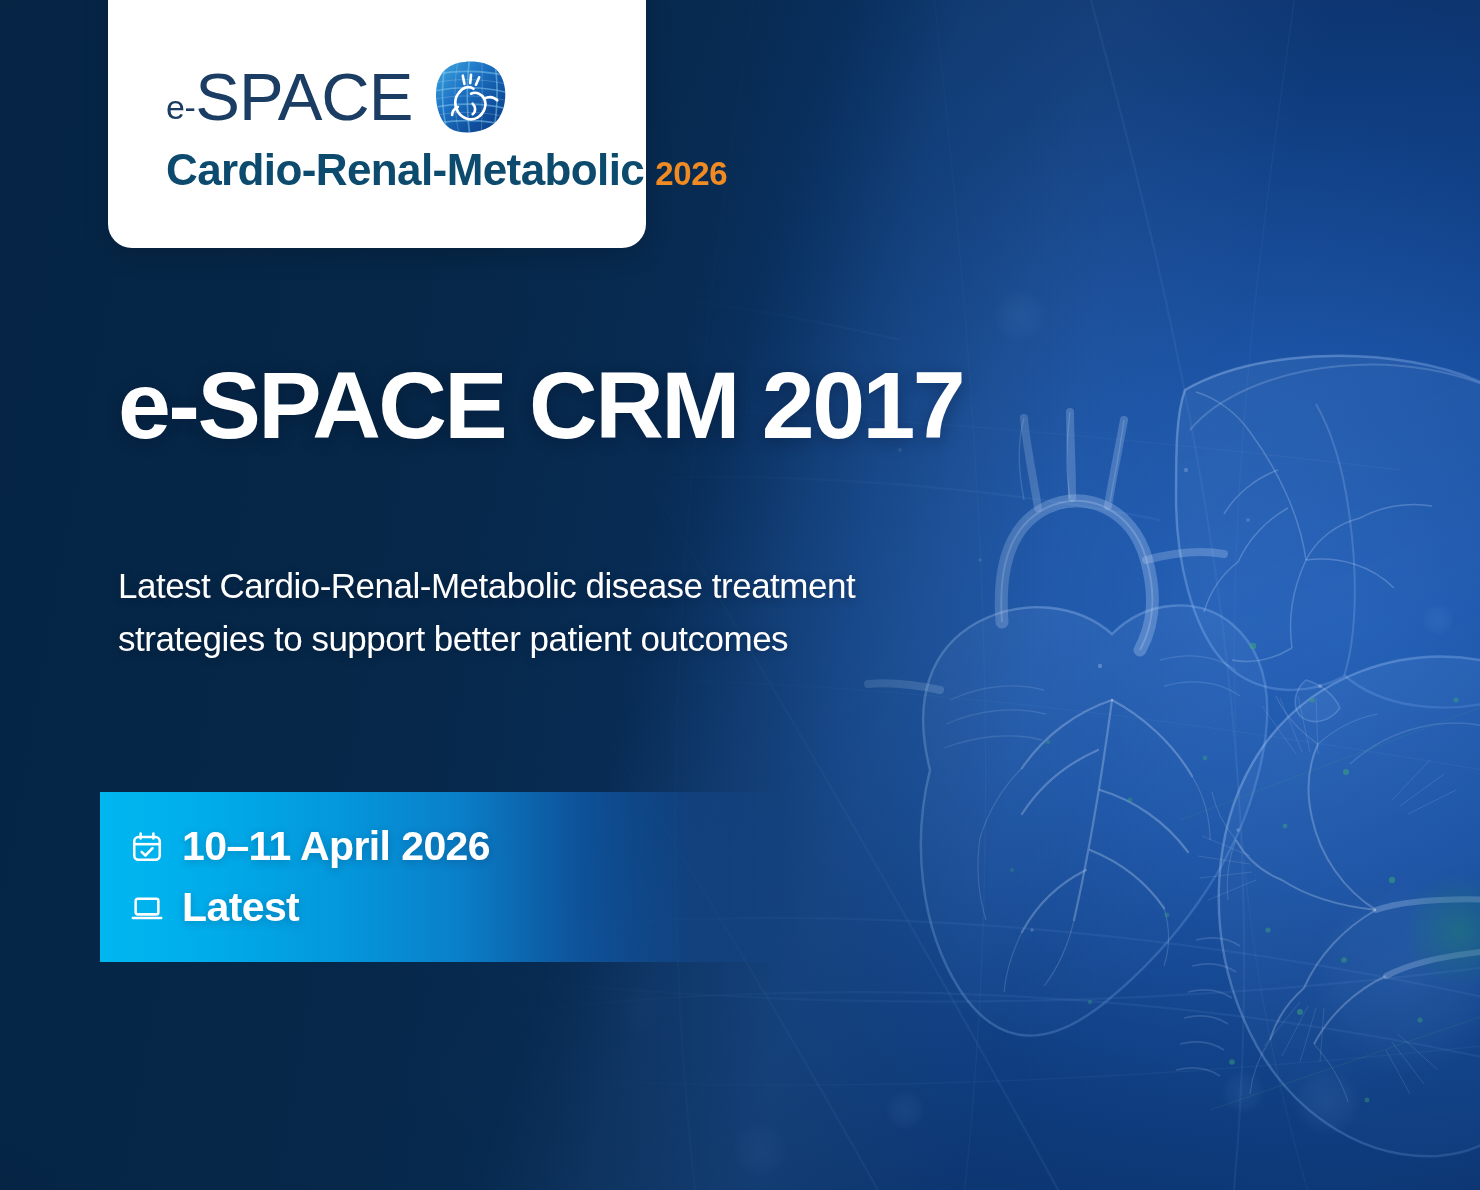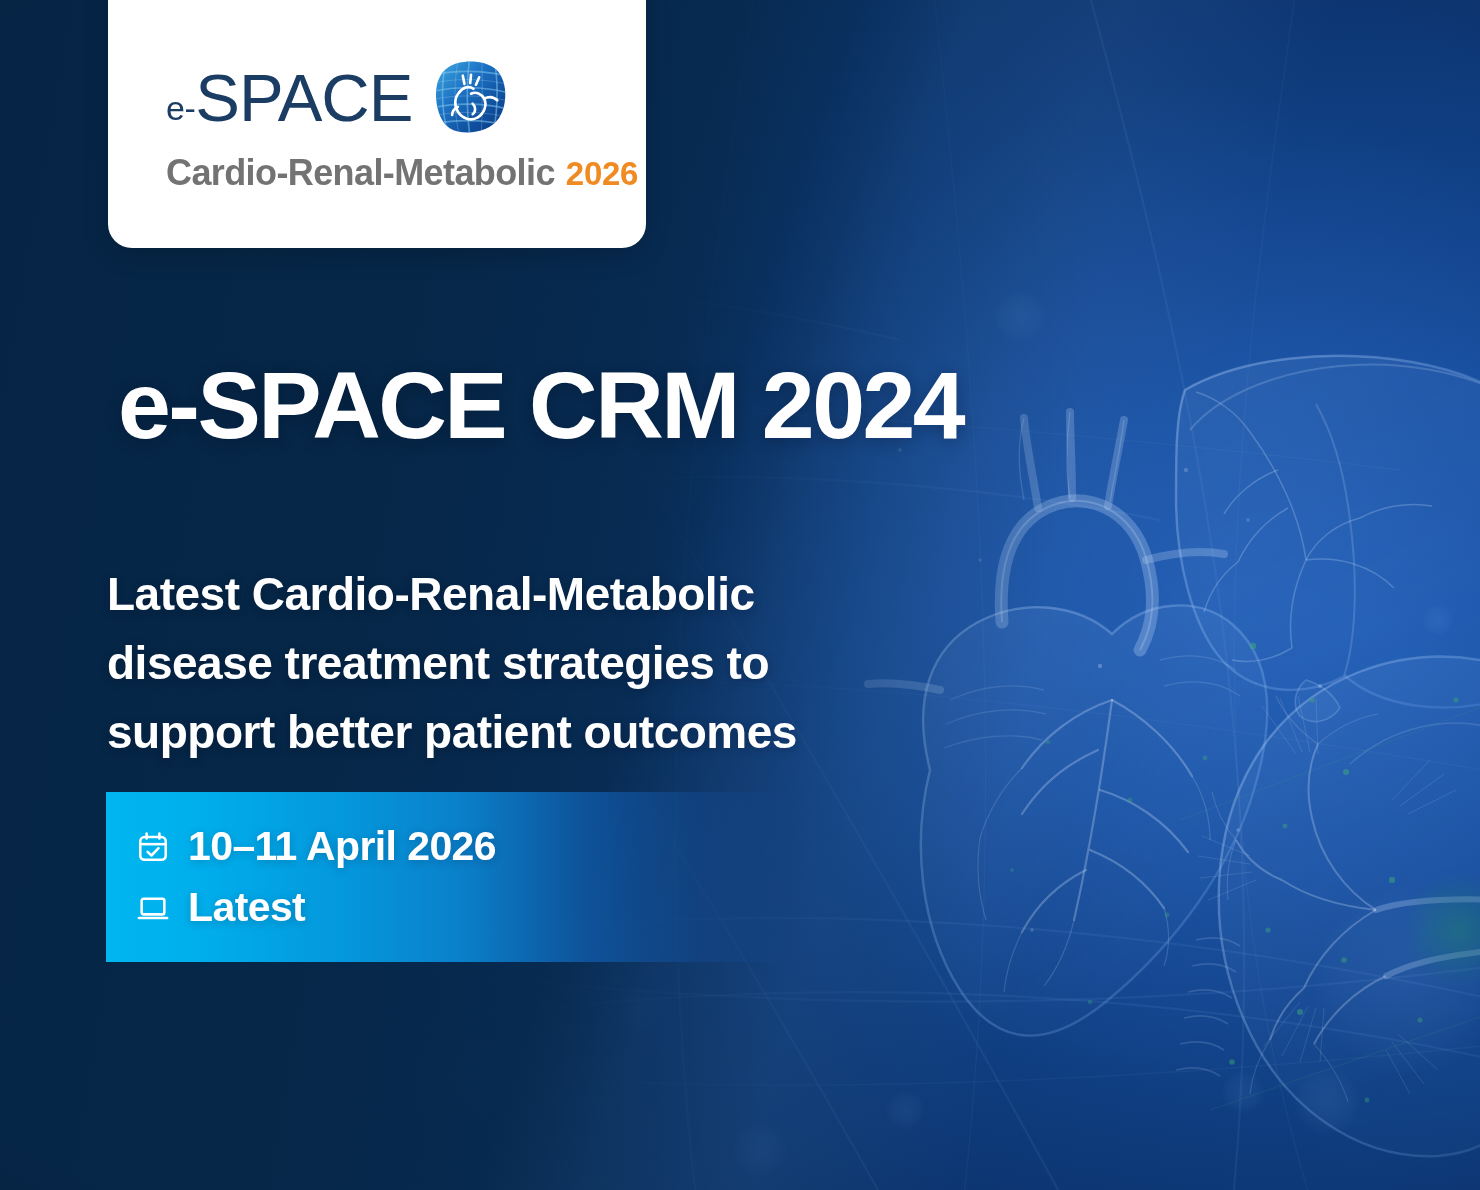--- a/index.html
+++ b/index.html
@@ -72,21 +72,21 @@
     font-size:67px; font-weight:400; line-height:1;
     letter-spacing:-1px;
   }
   .logo-mark{ width:82px; height:82px; flex:0 0 82px; margin-left:4px; }
   .logo-sub{
     margin-top:7px;
     display:flex; align-items:baseline; gap:11px;
     white-space:nowrap;
   }
   .logo-sub-main{
-    font-size:36px; font-weight:700; color:#737373; letter-spacing:-0.6px;
+    font-size:44px; font-weight:700; color:#0c4a6e; letter-spacing:-0.6px;
   }
   .logo-sub-year{
     font-size:33px; font-weight:600; color:#f08a22; letter-spacing:-0.3px;margin-top:10px;
   }
 
   
   .content{ position:absolute; left:0; top:0; width:100%; height:100%; z-index:5; }
 
   .headline{
     position:absolute;
@@ -95,34 +95,34 @@
     font-weight:800;
     color:#ffffff;
     letter-spacing:-2.5px;
     line-height:1;
     text-shadow:0 3px 16px rgba(0,10,30,0.30);
     white-space:nowrap;
   }
 
   .subhead{
     position:absolute;
-    left:107px; top:560px;
+    left:118px; top:560px;
     width:790px;
-    font-size:46px;
-    font-weight:700;
+    font-size:35px;
+    font-weight:400;
     color:#ffffff;
     line-height:1.5;
     letter-spacing:-0.5px;
     text-shadow:0 2px 10px rgba(0,10,30,0.28);
   }
 
   
   .info-bar{
     position:absolute;
-    left:106px; top:792px;
+    left:100px; top:792px;
     width:690px; height:170px;
     background:linear-gradient(90deg,
         #00b7f0 0%,
         #00aeeb 14%,
         #0498dc 34%,
         #0a7fc9 52%,
         rgba(16,94,176,0.74) 70%,
         rgba(20,80,160,0.34) 86%,
         rgba(24,72,150,0) 100%);
     display:flex; flex-direction:column;
@@ -435,21 +435,21 @@
       </svg>
     </div>
     <div class="logo-sub">
       <span class="logo-sub-main">Cardio-Renal-Metabolic</span>
       <span class="logo-sub-year">2026</span>
     </div>
   </div>
 
   <div class="content">
 
-    <h1 class="headline">e-SPACE CRM 2024</h1>
+    <h1 class="headline">e-SPACE CRM 2017</h1>
 
     <p class="subhead">Latest Cardio-Renal-Metabolic disease treatment strategies to support better patient outcomes</p>
 
     <div class="info-bar">
 
       <div class="info-line">
         <svg class="info-icon" viewBox="0 0 24 24">
           <rect x="3" y="5" width="18" height="16" rx="3" fill="none" stroke="#ffffff" stroke-width="1.8"></rect>
           <path d="M3 10 H21" stroke="#ffffff" stroke-width="1.8"></path>
           <path d="M7.5 2.5 V6" stroke="#ffffff" stroke-width="1.8" stroke-linecap="round"></path>

